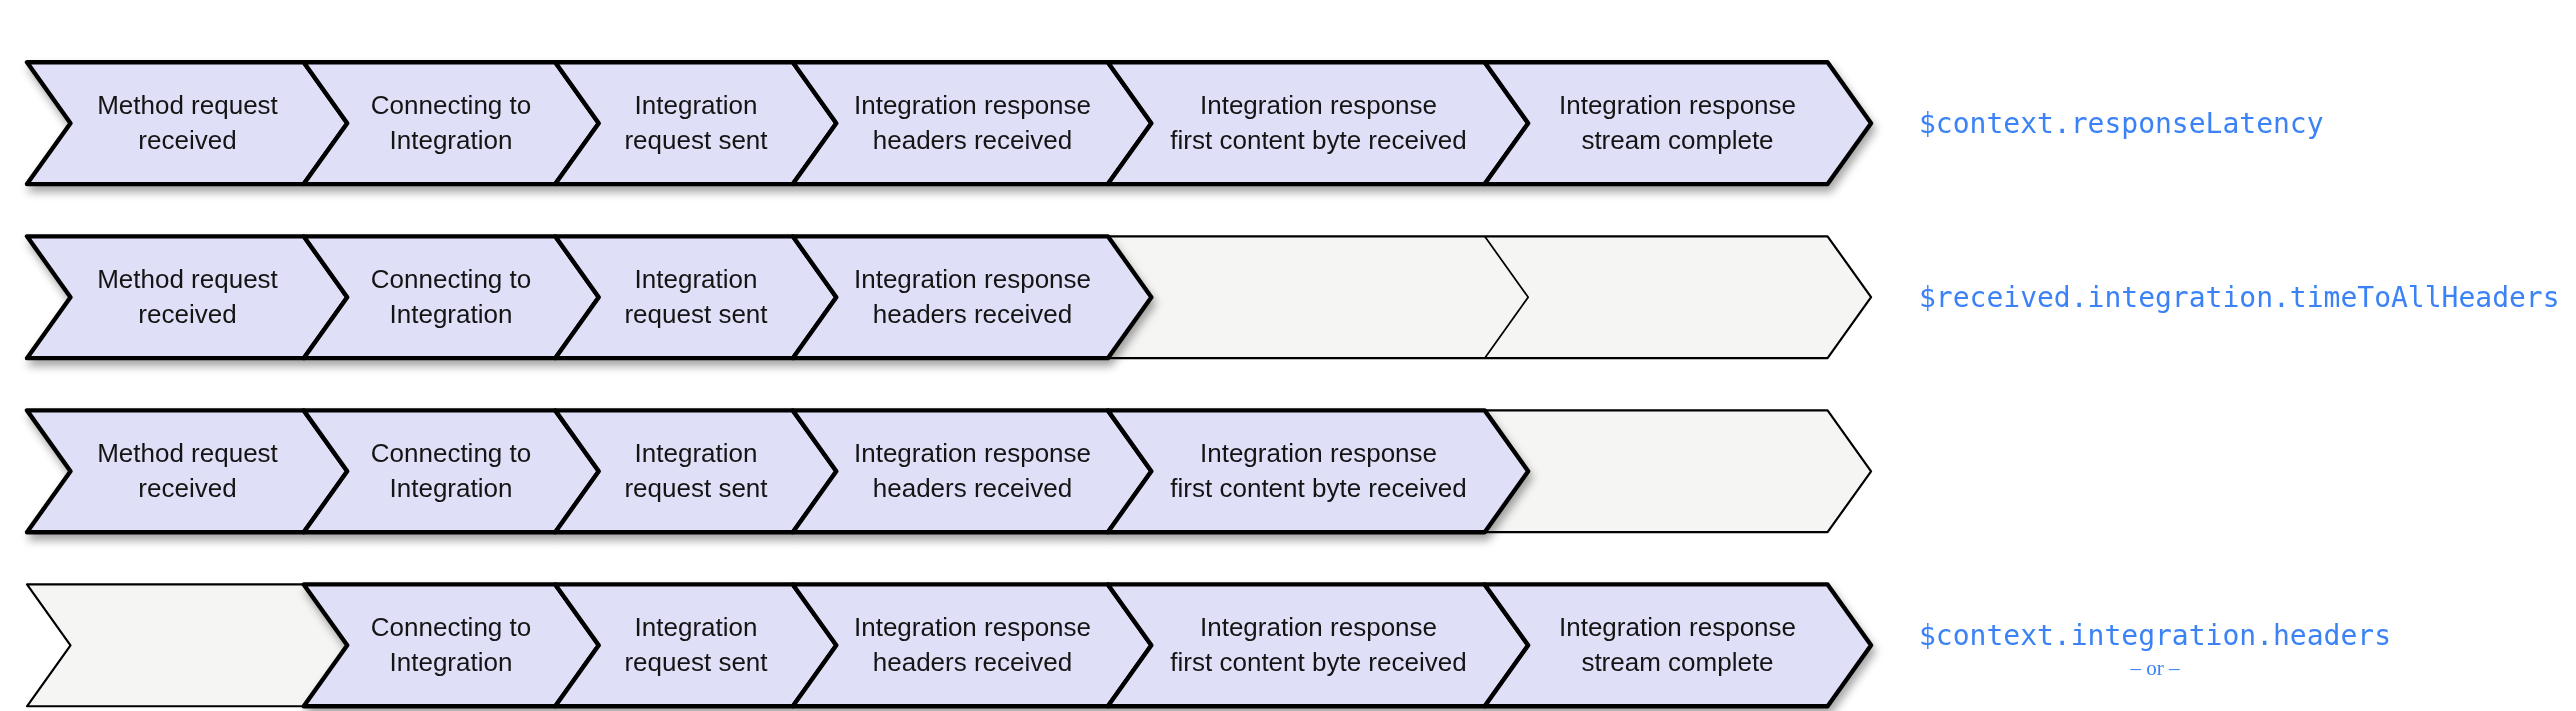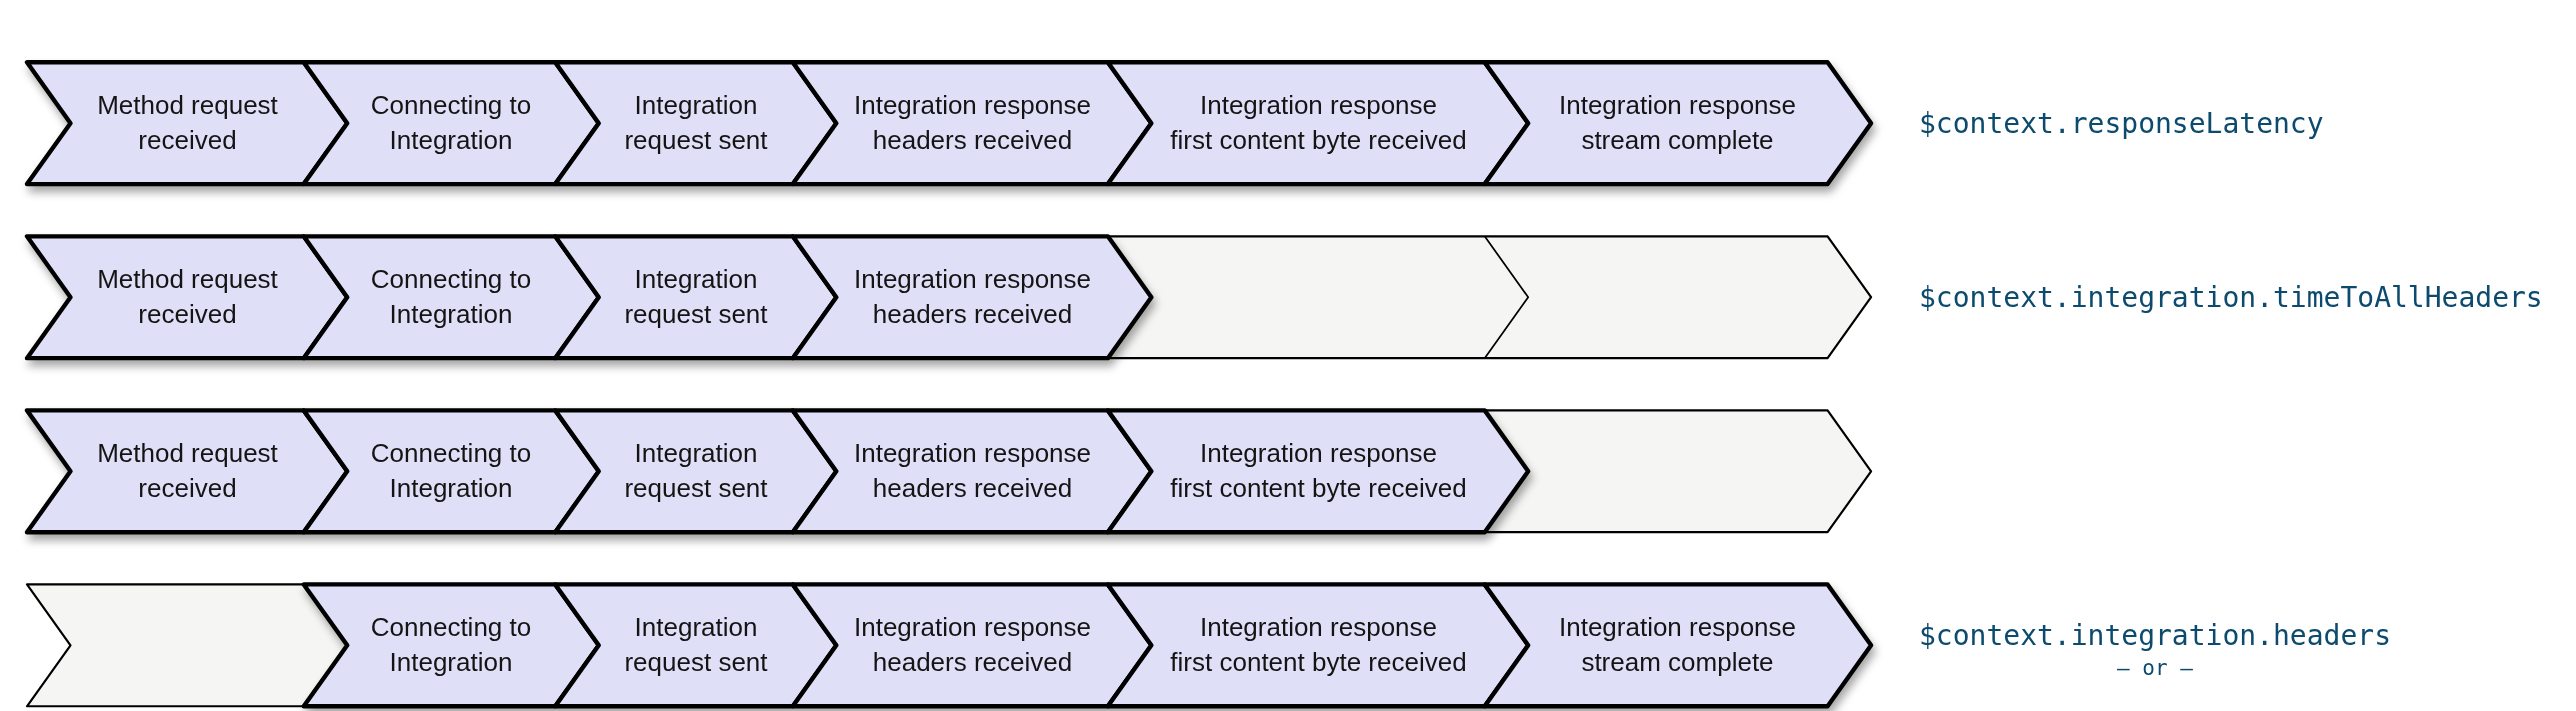--- a/index.html
+++ b/index.html
@@ -18,24 +18,24 @@
   .stage-label{
     position:absolute;height:122px;
     display:flex;align-items:center;justify-content:center;
     text-align:center;white-space:pre-line;
     font-size:26px;line-height:35px;color:#141414;
   }
   .metric{
     position:absolute;left:1919px;height:122px;
     display:flex;flex-direction:column;justify-content:center;
     font-family:"DejaVu Sans Mono","Liberation Mono",monospace;
-    font-size:28px;color:#0c4a6e;white-space:nowrap;
+    font-size:28px;color:#3b82f6;white-space:nowrap;
   }
   .metric .line{line-height:35px;}
-  .metric .or{font-size:21px;line-height:30px;text-align:center;}
+  .metric .or{font-size:21px;line-height:30px;text-align:center;font-family:Liberation Serif, serif;}
 </style>
 </head>
 <body>
 
 <div class="canvas">
 
   <svg class="shapes" width="2576" height="712" viewBox="0 0 2960 818">
     <defs>
       <filter id="ds" x="-10%" y="-30%" width="125%" height="170%">
         <feDropShadow dx="3" dy="7" stdDeviation="5" flood-color="#000000" flood-opacity="0.35"></feDropShadow>
@@ -126,21 +126,21 @@
 headers received</div>
   <div class="stage-label" style="left:1130px;top:554px;width:377px">Integration response
 first content byte received</div>
   <div class="stage-label" style="left:1506px;top:554px;width:343px">Integration response
 stream complete</div>
 
   <div class="metric" style="top:32px">
     <span class="line">$context.responseLatency</span>
   </div>
   <div class="metric" style="top:206px">
-    <span class="line">$context.integration.timeToAllHeaders</span>
+    <span class="line">$received.integration.timeToAllHeaders</span>
   </div>
   <div class="metric" style="top:559px">
     <span class="line">$context.integration.headers</span>
     <span class="or">– or –</span>
   </div>
 
 </div>
 
 
 </body></html>

